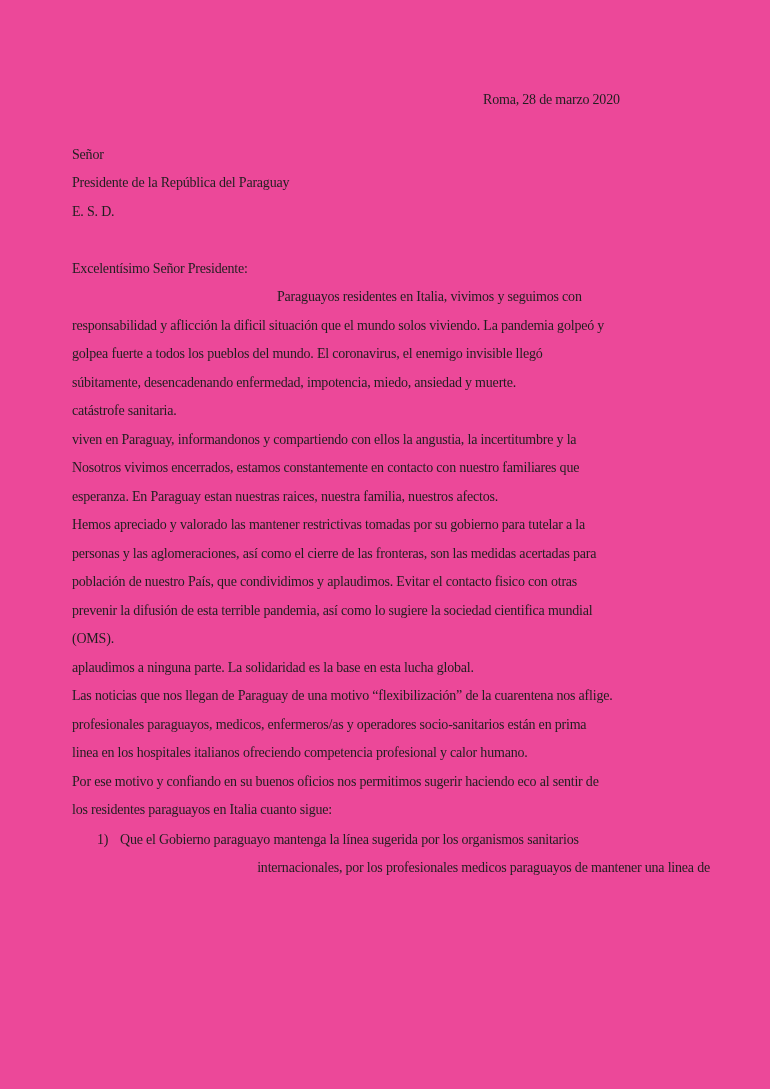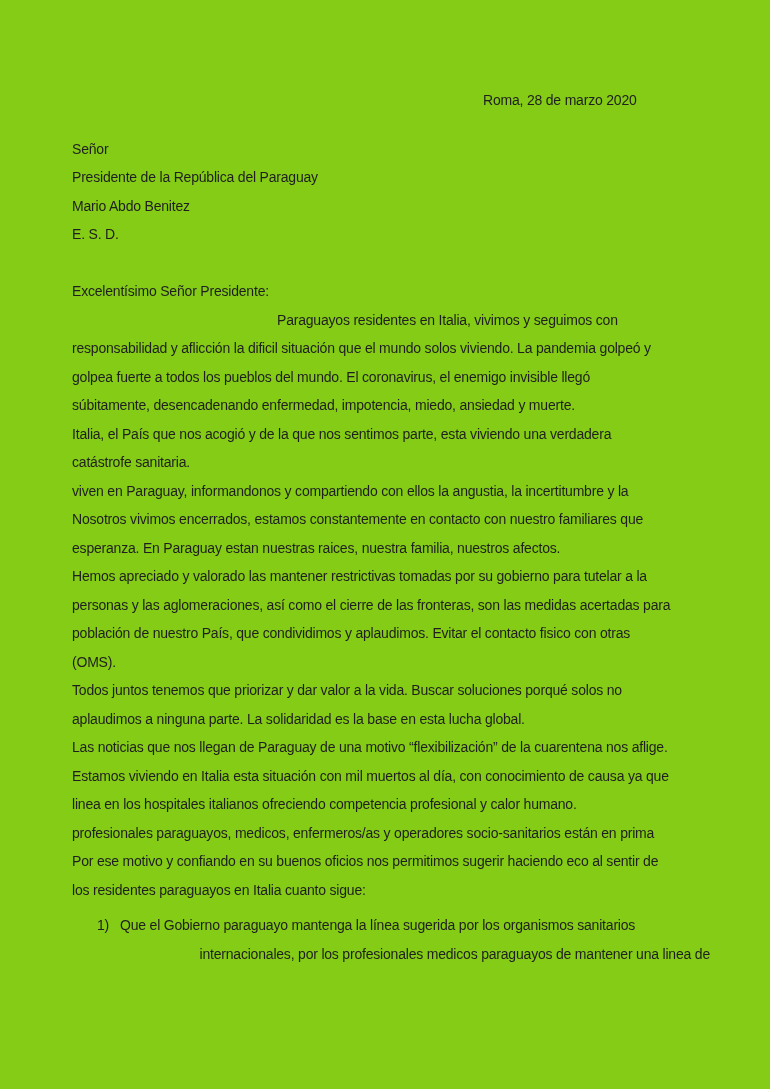--- a/index.html
+++ b/index.html
@@ -4,50 +4,50 @@
 <style>
   html, body {
     margin: 0;
     padding: 0;
     background: #ffffff;
   }
   .page {
     position: relative;
     width: 770px;
     height: 1089px;
-    background: #84cc16;
+    background: #ec4899;
     overflow: hidden;
-    font-family: Liberation Sans, sans-serif;
+    font-family: Liberation Serif, serif;
     font-size: 14px;
     letter-spacing: -0.2px;
     color: #1f1f1f;
     box-sizing: border-box;
     padding: 86px 60px 0 72px;
   }
   .line {
     line-height: 28.5px;
     height: 28.5px;
     white-space: nowrap;
   }
   .date-line {
     margin-left: 411px;
   }
   .recipient-block {
-    margin-top: 20px;
+    margin-top: 26px;
   }
   .salutation {
     margin-top: 28.5px;
   }
   
   .first {
     text-indent: 205px;
   }
   
   .list-first {
-    margin-top: 7px;
+    margin-top: 1px;
     padding-left: 25px;
   }
   .list-first .marker {
     display: inline-block;
     width: 23px;
   }
   .list-cont {
     padding-left: 48px;
     text-align: right;
   }
@@ -55,45 +55,42 @@
 </head>
 <body>
 
 <div class="page">
 
   <div class="line date-line">Roma, 28 de marzo 2020</div>
 
   <div class="recipient-block">
     <div class="line">Señor</div>
     <div class="line">Presidente de la República del Paraguay</div>
-    <div class="line">Mario Abdo Benitez</div>
     <div class="line">E. S. D.</div>
   </div>
 
   <div class="line salutation">Excelentísimo Señor Presidente:</div>
 
   <div>
       <div class="line first">Paraguayos residentes en Italia, vivimos y seguimos con</div>
       <div class="line normal">responsabilidad y aflicción la dificil situación que el mundo solos viviendo. La pandemia golpeó y</div>
       <div class="line normal">golpea fuerte a todos los pueblos del mundo. El coronavirus, el enemigo invisible llegó</div>
       <div class="line normal">súbitamente, desencadenando enfermedad, impotencia, miedo, ansiedad y muerte.</div>
-      <div class="line normal">Italia, el País que nos acogió y de la que nos sentimos parte, esta viviendo una verdadera</div>
       <div class="line normal">catástrofe sanitaria.</div>
       <div class="line normal">viven en Paraguay, informandonos y compartiendo con ellos la angustia, la incertitumbre y la</div>
       <div class="line normal">Nosotros vivimos encerrados, estamos constantemente en contacto con nuestro familiares que</div>
       <div class="line normal">esperanza. En Paraguay estan nuestras raices, nuestra familia, nuestros afectos.</div>
       <div class="line normal">Hemos apreciado y valorado las mantener restrictivas tomadas por su gobierno para tutelar a la</div>
       <div class="line normal">personas y las aglomeraciones, así como el cierre de las fronteras, son las medidas acertadas para</div>
       <div class="line normal">población de nuestro País, que condividimos y aplaudimos. Evitar el contacto fisico con otras</div>
+      <div class="line normal">prevenir la difusión de esta terrible pandemia, así como lo sugiere la sociedad cientifica mundial</div>
       <div class="line normal">(OMS).</div>
-      <div class="line normal">Todos juntos tenemos que priorizar y dar valor a la vida. Buscar soluciones porqué solos no</div>
       <div class="line normal">aplaudimos a ninguna parte. La solidaridad es la base en esta lucha global.</div>
       <div class="line normal">Las noticias que nos llegan de Paraguay de una motivo “flexibilización” de la cuarentena nos aflige.</div>
-      <div class="line normal">Estamos viviendo en Italia esta situación con mil muertos al día, con conocimiento de causa ya que</div>
+      <div class="line normal">profesionales paraguayos, medicos, enfermeros/as y operadores socio-sanitarios están en prima</div>
       <div class="line normal">linea en los hospitales italianos ofreciendo competencia profesional y calor humano.</div>
-      <div class="line normal">profesionales paraguayos, medicos, enfermeros/as y operadores socio-sanitarios están en prima</div>
       <div class="line normal">Por ese motivo y confiando en su buenos oficios nos permitimos sugerir haciendo eco al sentir de</div>
       <div class="line normal">los residentes paraguayos en Italia cuanto sigue:</div>
       <div class="line list-first"><span class="marker">1)</span><span>Que el Gobierno paraguayo mantenga la línea sugerida por los organismos sanitarios</span></div>
       <div class="line list-cont">internacionales, por los profesionales medicos paraguayos de mantener una linea de</div>
     </div>
 
 </div>
 
 </body></html>

